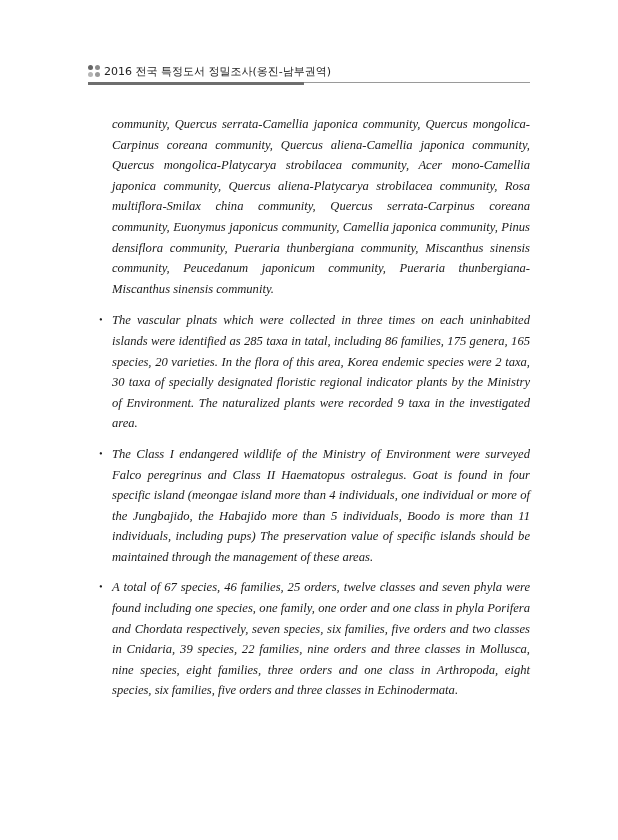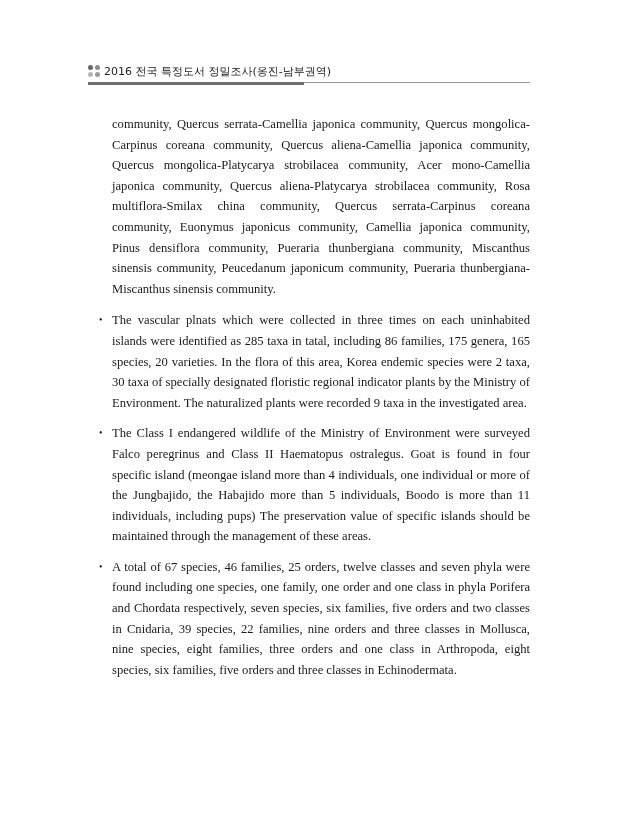--- a/index.html
+++ b/index.html
@@ -7,21 +7,21 @@
   .header { position: absolute; left: 88px; top: 63px; display: flex; align-items: center; height: 16px; }
   .dots { display: grid; grid-template-columns: 5px 5px; grid-gap: 2px; margin-right: 4px; }
   .dot { width: 5px; height: 5px; border-radius: 50%; }
   .dot.d1 { background: #666; }
   .dot.d2 { background: #8a8a8a; }
   .dot.d3 { background: #b5b5b5; }
   .dot.d4 { background: #999; }
   .header-title { font-family: "DejaVu Sans", "Liberation Sans", sans-serif; font-size: 11px; color: #222; letter-spacing: 0; }
   .rule-thick { position: absolute; left: 88px; top: 82px; width: 216px; height: 3px; background: #6e6e6e; }
   .rule-thin { position: absolute; left: 304px; top: 82px; width: 226px; height: 1px; background: #9a9a9a; }
-  .content { position: absolute; left: 112px; top: 114px; width: 418px; font-size: 12.6px; line-height: 20.6px; }
+  .content { position: absolute; left: 112px; top: 114px; width: 418px; font-size: 12.6px; line-height: 20.6px; font-style: italic; }
   .para { text-align: justify; margin: 0; }
   .bullet-list { list-style: none; margin: 0; padding: 0; }
   .bullet-item { position: relative; text-align: justify; margin-top: 10px; }
   .bullet-item .bullet { position: absolute; left: -13px; top: 0; font-size: 10px; }
   .bullet-item:first-child { margin-top: 11px; }
 </style>
 </head>
 <body>
 
 <div class="header">

